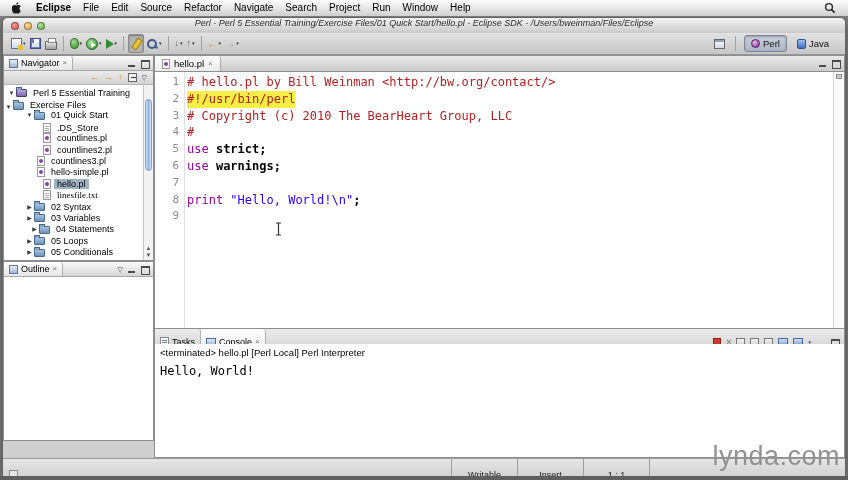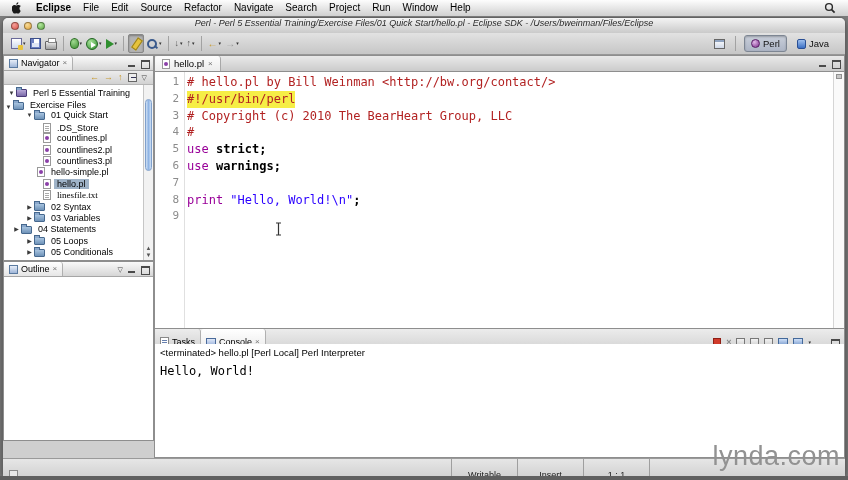--- a/index.html
+++ b/index.html
@@ -309,21 +309,21 @@
             <span class="tree-icon ic-perl"></span>
             <span class="tree-label">countlines.pl</span>
           </div>
 
           <div class="tree-row" style="padding-left: 30px;">
             <span class="twisty"></span>
             <span class="tree-icon ic-perl"></span>
             <span class="tree-label">countlines2.pl</span>
           </div>
 
-          <div class="tree-row" style="padding-left: 30px;">
+          <div class="tree-row" style="padding-left: 24px;">
             <span class="twisty"></span>
             <span class="tree-icon ic-perl"></span>
             <span class="tree-label">countlines3.pl</span>
           </div>
 
           <div class="tree-row" style="padding-left: 24px;">
             <span class="twisty"></span>
             <span class="tree-icon ic-perl"></span>
             <span class="tree-label">hello-simple.pl</span>
           </div>
@@ -345,21 +345,21 @@
             <span class="tree-icon ic-folder"></span>
             <span class="tree-label">02 Syntax</span>
           </div>
 
           <div class="tree-row" style="padding-left: 21px;">
             <span class="twisty exp-closed"></span>
             <span class="tree-icon ic-folder"></span>
             <span class="tree-label">03 Variables</span>
           </div>
 
-          <div class="tree-row" style="padding-left: 8px;">
+          <div class="tree-row" style="padding-left: 26px;">
             <span class="twisty exp-closed"></span>
             <span class="tree-icon ic-folder"></span>
             <span class="tree-label">04 Statements</span>
           </div>
 
           <div class="tree-row" style="padding-left: 21px;">
             <span class="twisty exp-closed"></span>
             <span class="tree-icon ic-folder"></span>
             <span class="tree-label">05 Loops</span>
           </div>

